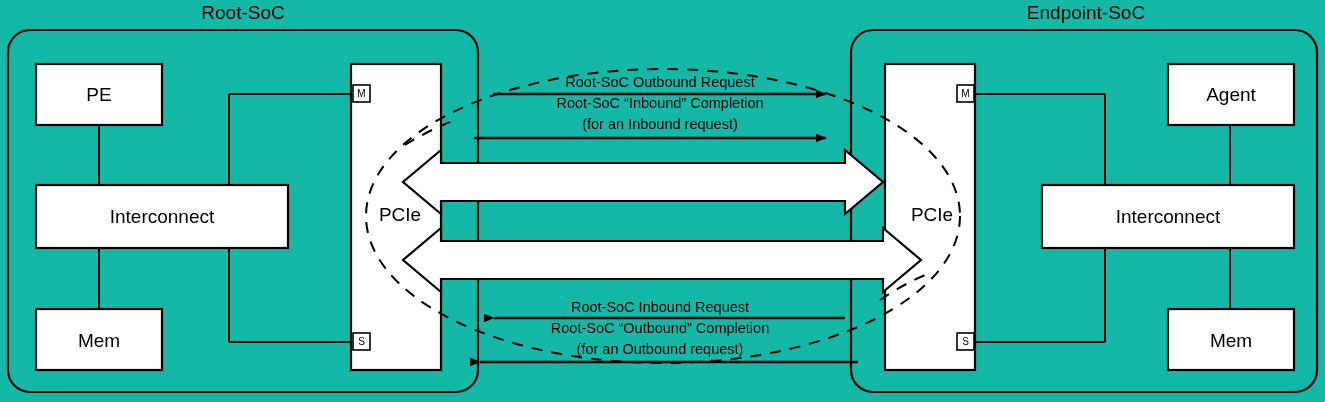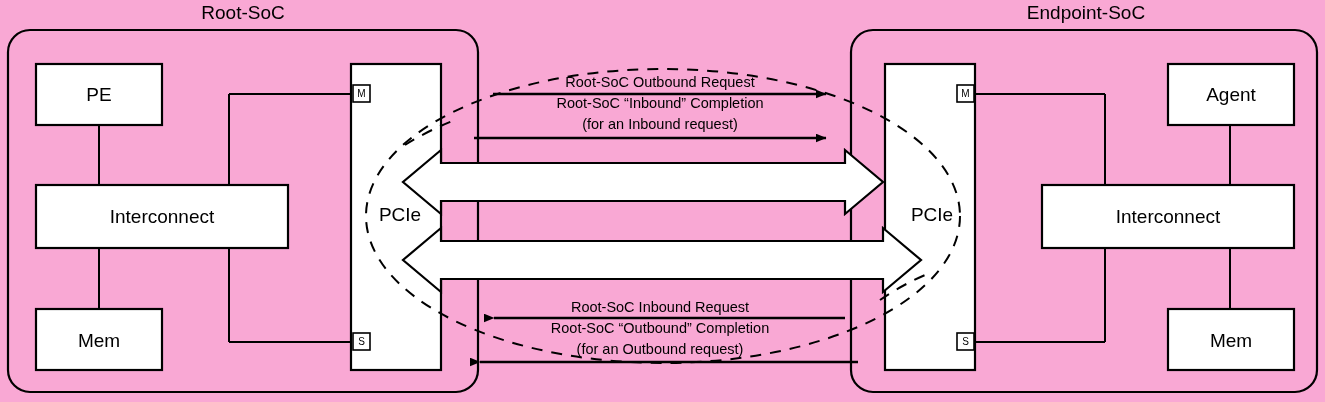--- a/index.html
+++ b/index.html
@@ -4,21 +4,21 @@
 <style>
   html, body {
     margin: 0;
     padding: 0;
     background: #ffffff;
   }
   #diagram-root {
     position: relative;
     width: 1325px;
     height: 402px;
-    background: #f9a8d4;
+    background: #14b8a6;
     font-family: "Liberation Sans", sans-serif;
     overflow: hidden;
   }
   svg {
     display: block;
   }
   .soc-outline {
     fill: none;
     stroke: #000000;
     stroke-width: 2.2;

